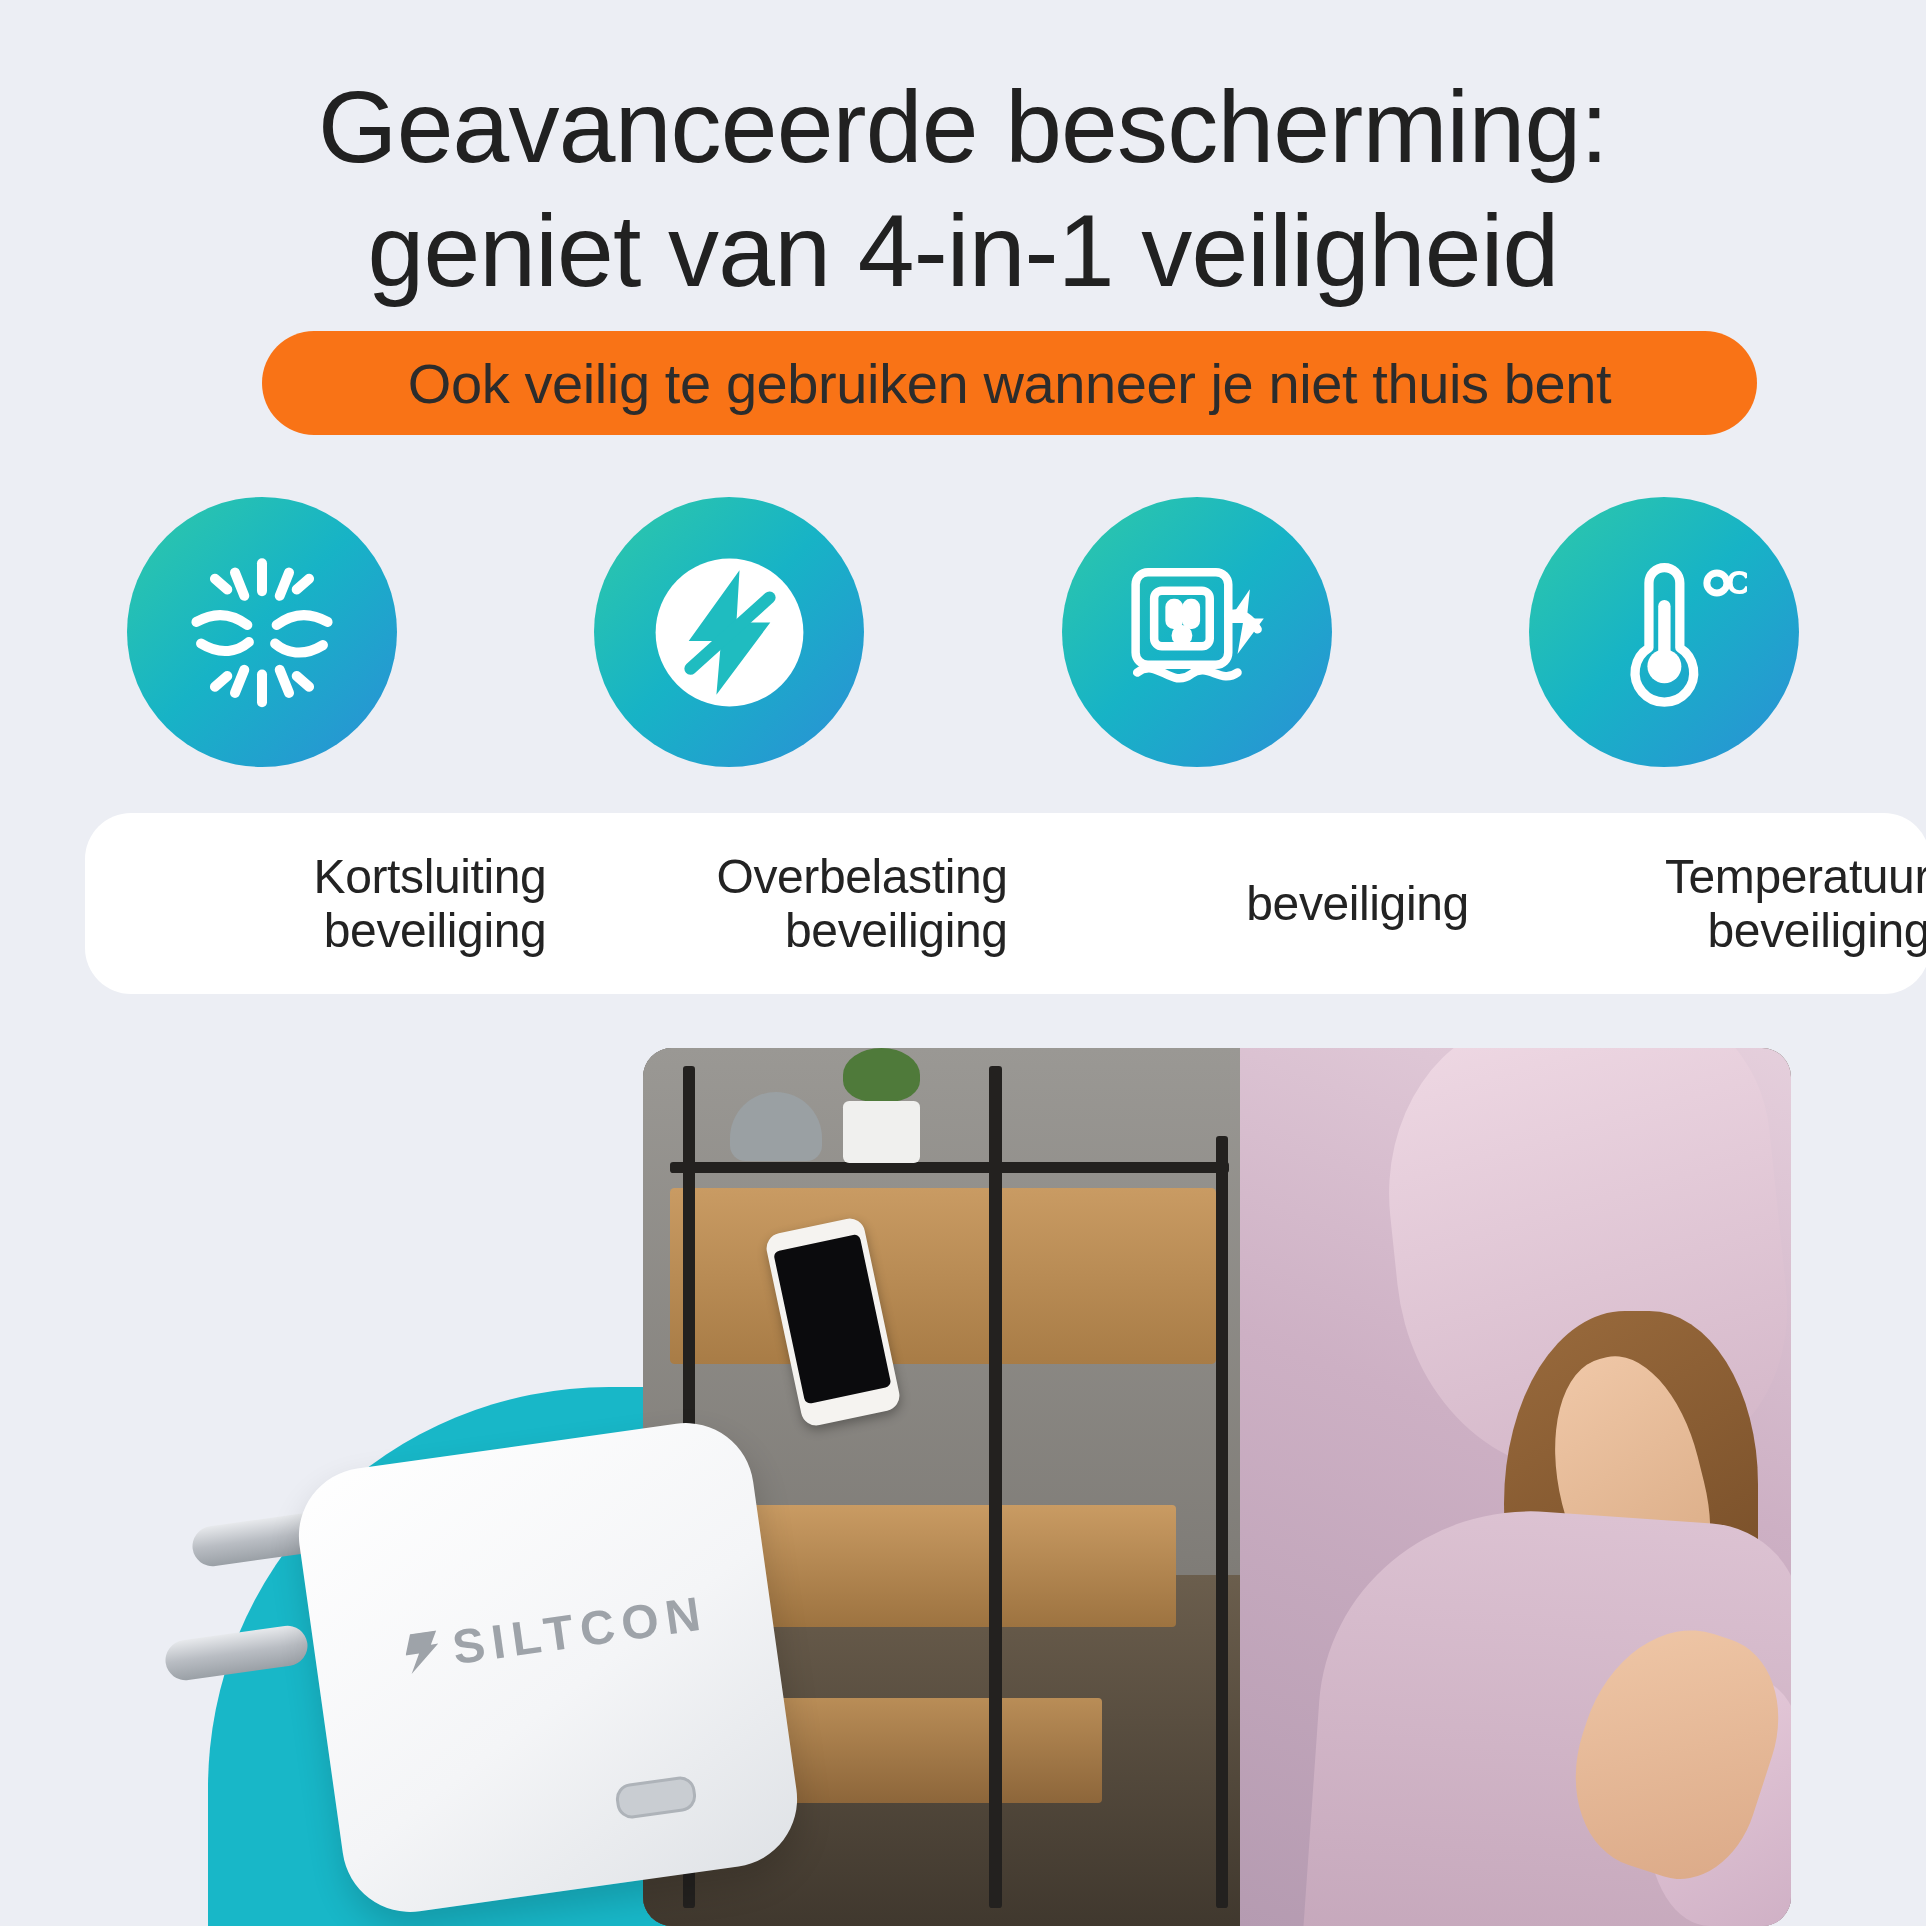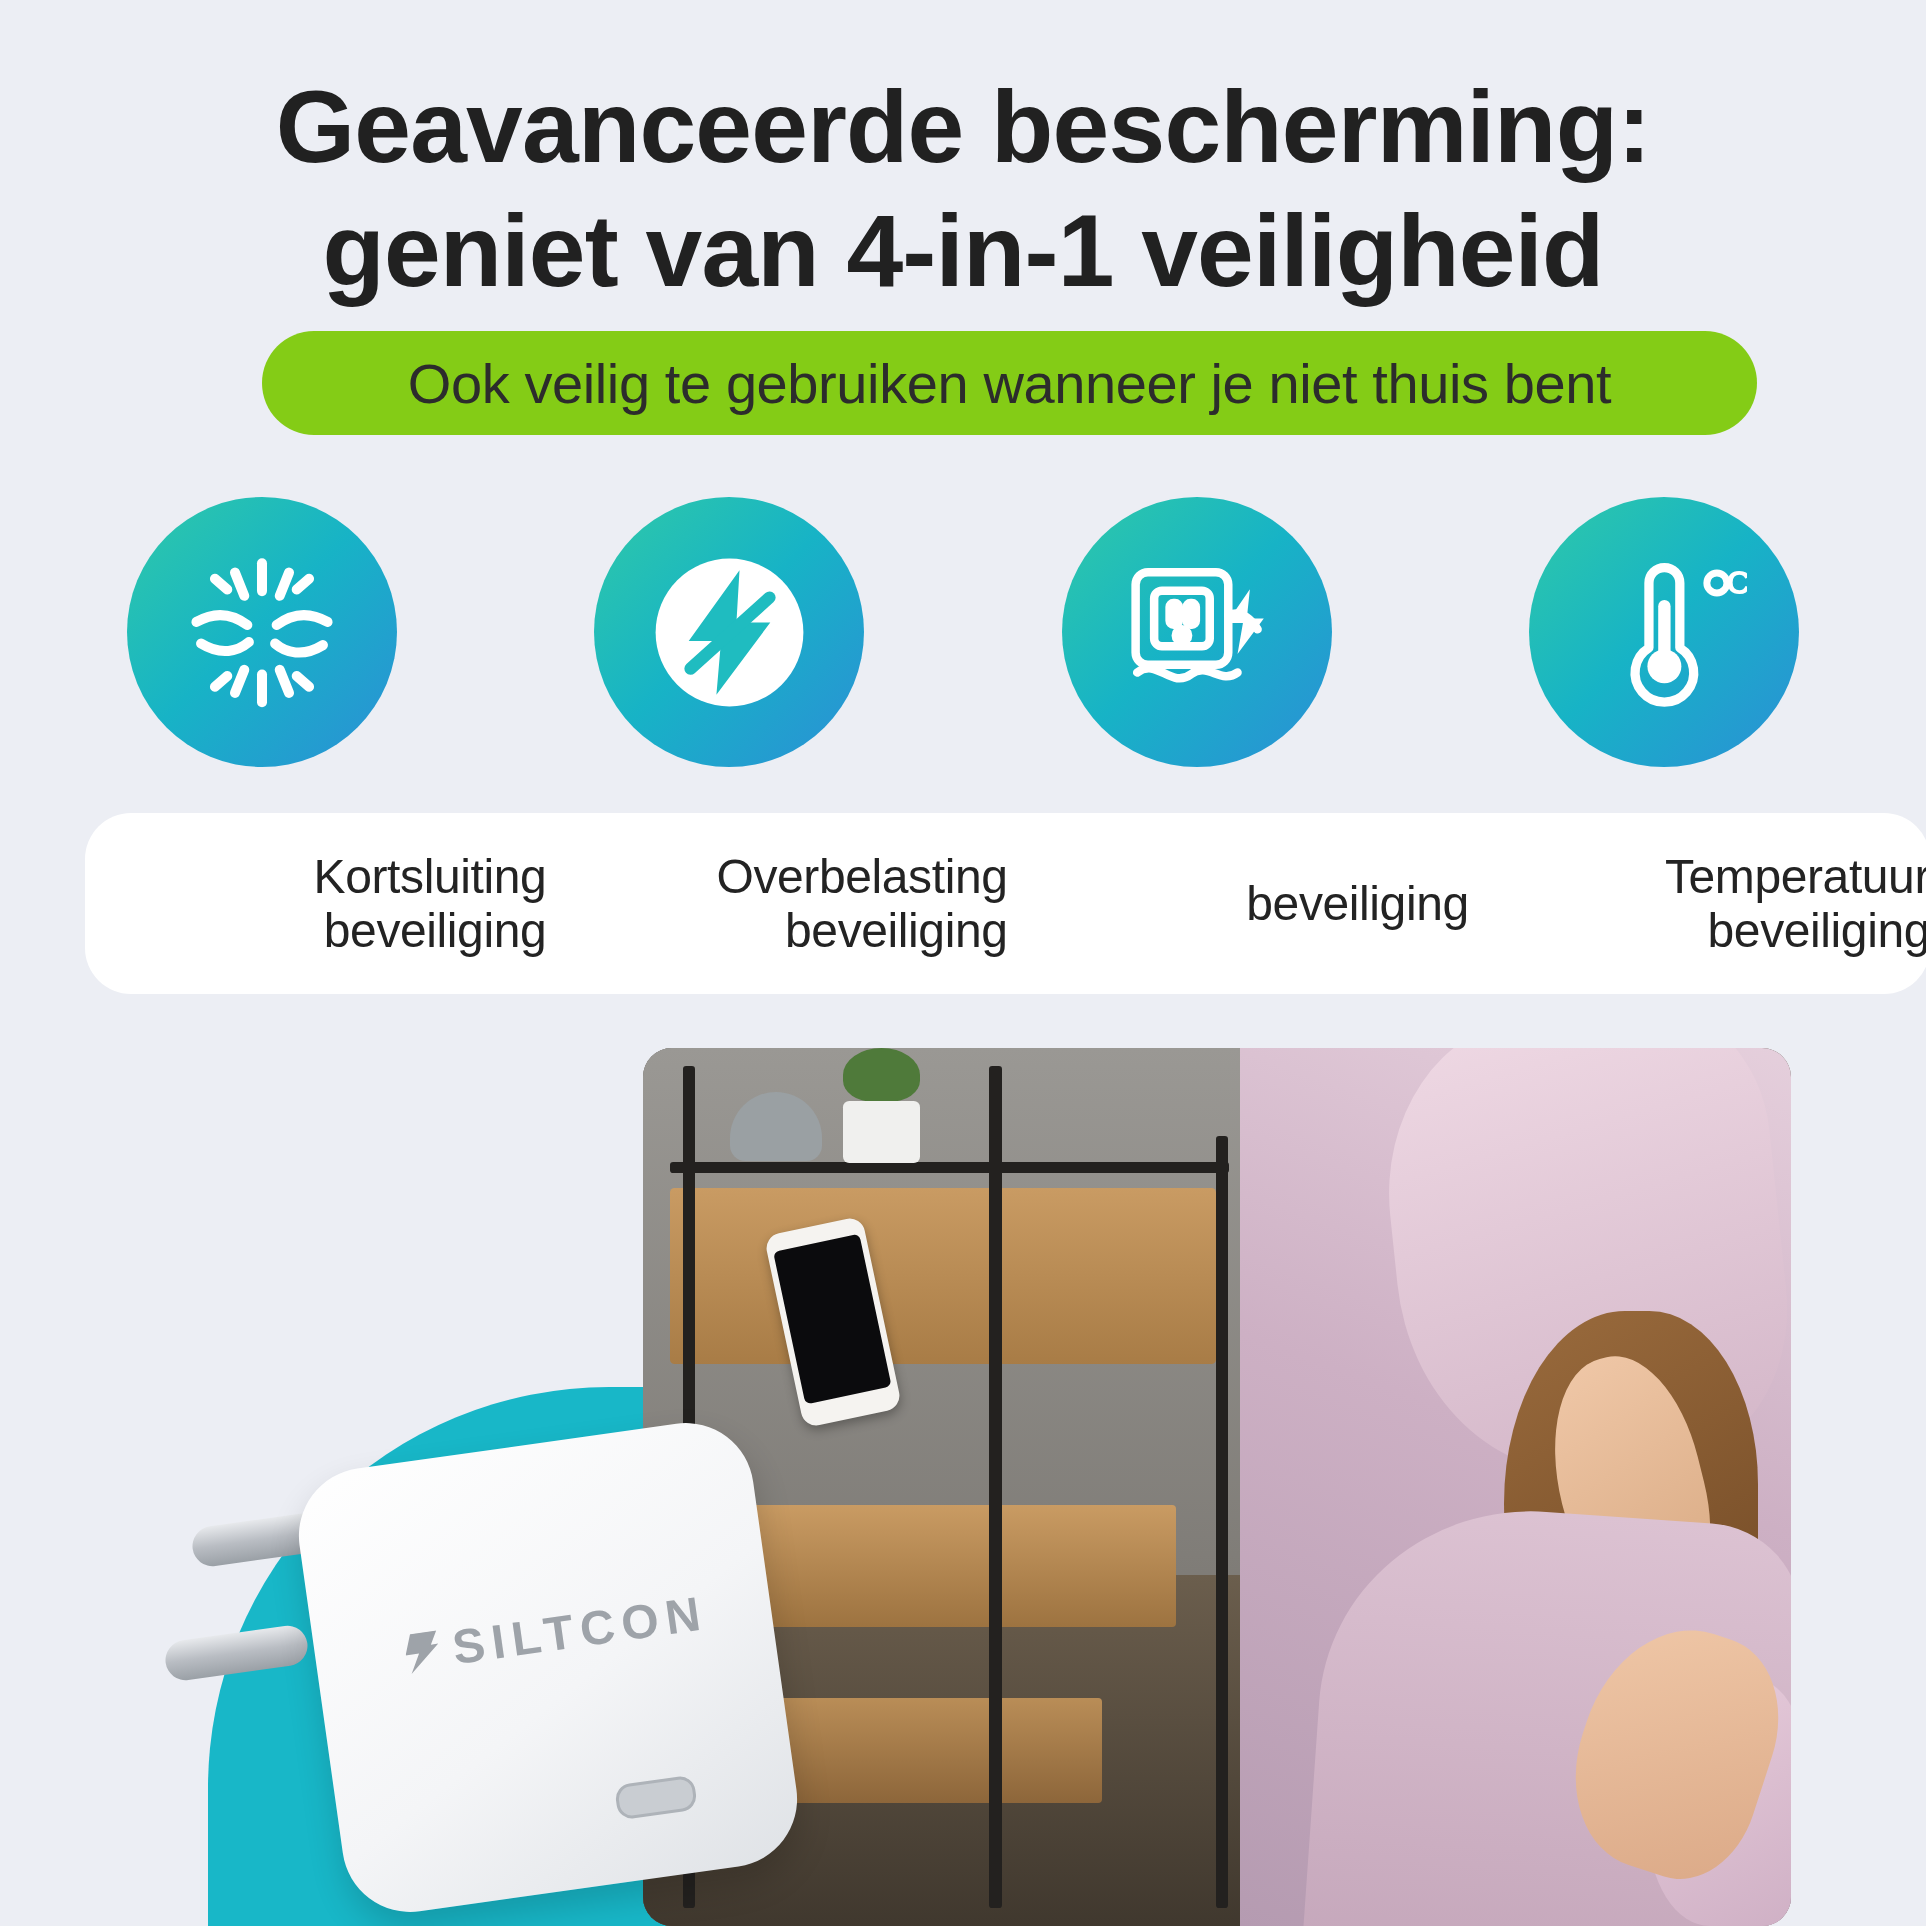--- a/index.html
+++ b/index.html
@@ -20,34 +20,34 @@
 
   
   .headline {
     position: absolute;
     top: 65px;
     left: 0;
     width: 1926px;
     text-align: center;
     font-size: 102px;
     line-height: 1.22;
-    font-weight: 700;
+    font-weight: 400;
     color: #212121;
     letter-spacing: -0.8px;
   }
   .headline .l2 { display: block; }
 
   
   .subtitle-pill {
     position: absolute;
     top: 331px;
     left: 262px;
     width: 1495px;
     height: 104px;
-    background: #84cc16;
+    background: #f97316;
     border-radius: 54px;
     display: flex;
     align-items: center;
     justify-content: center;
   }
   .subtitle-pill .txt {
     font-size: 56px;
     color: #2c2c2c;
     font-weight: 400;
     letter-spacing: -0.4px;

